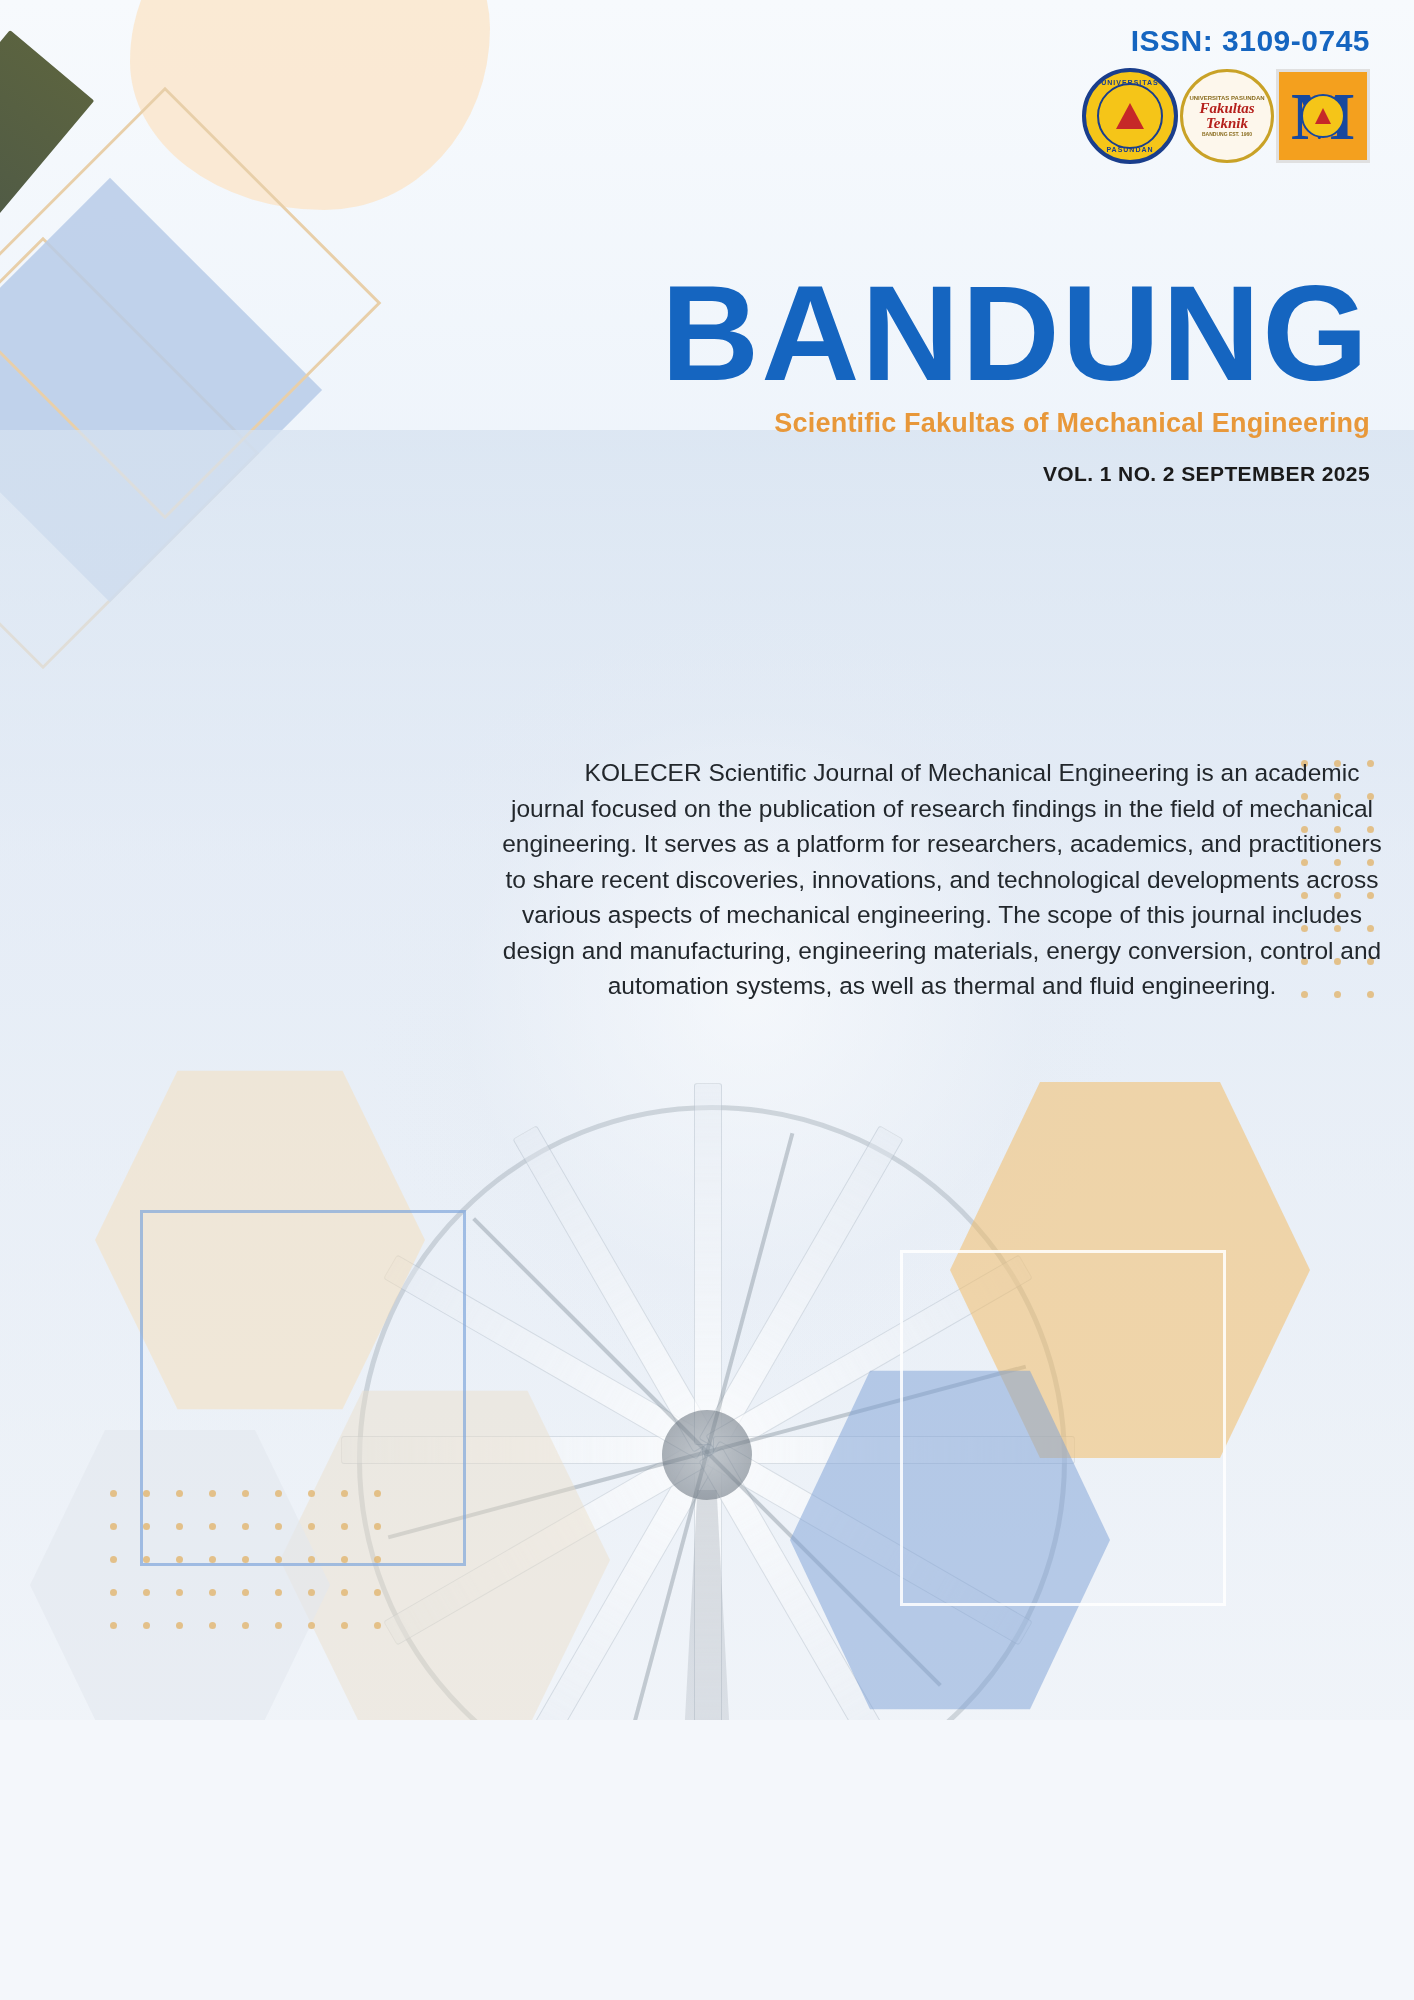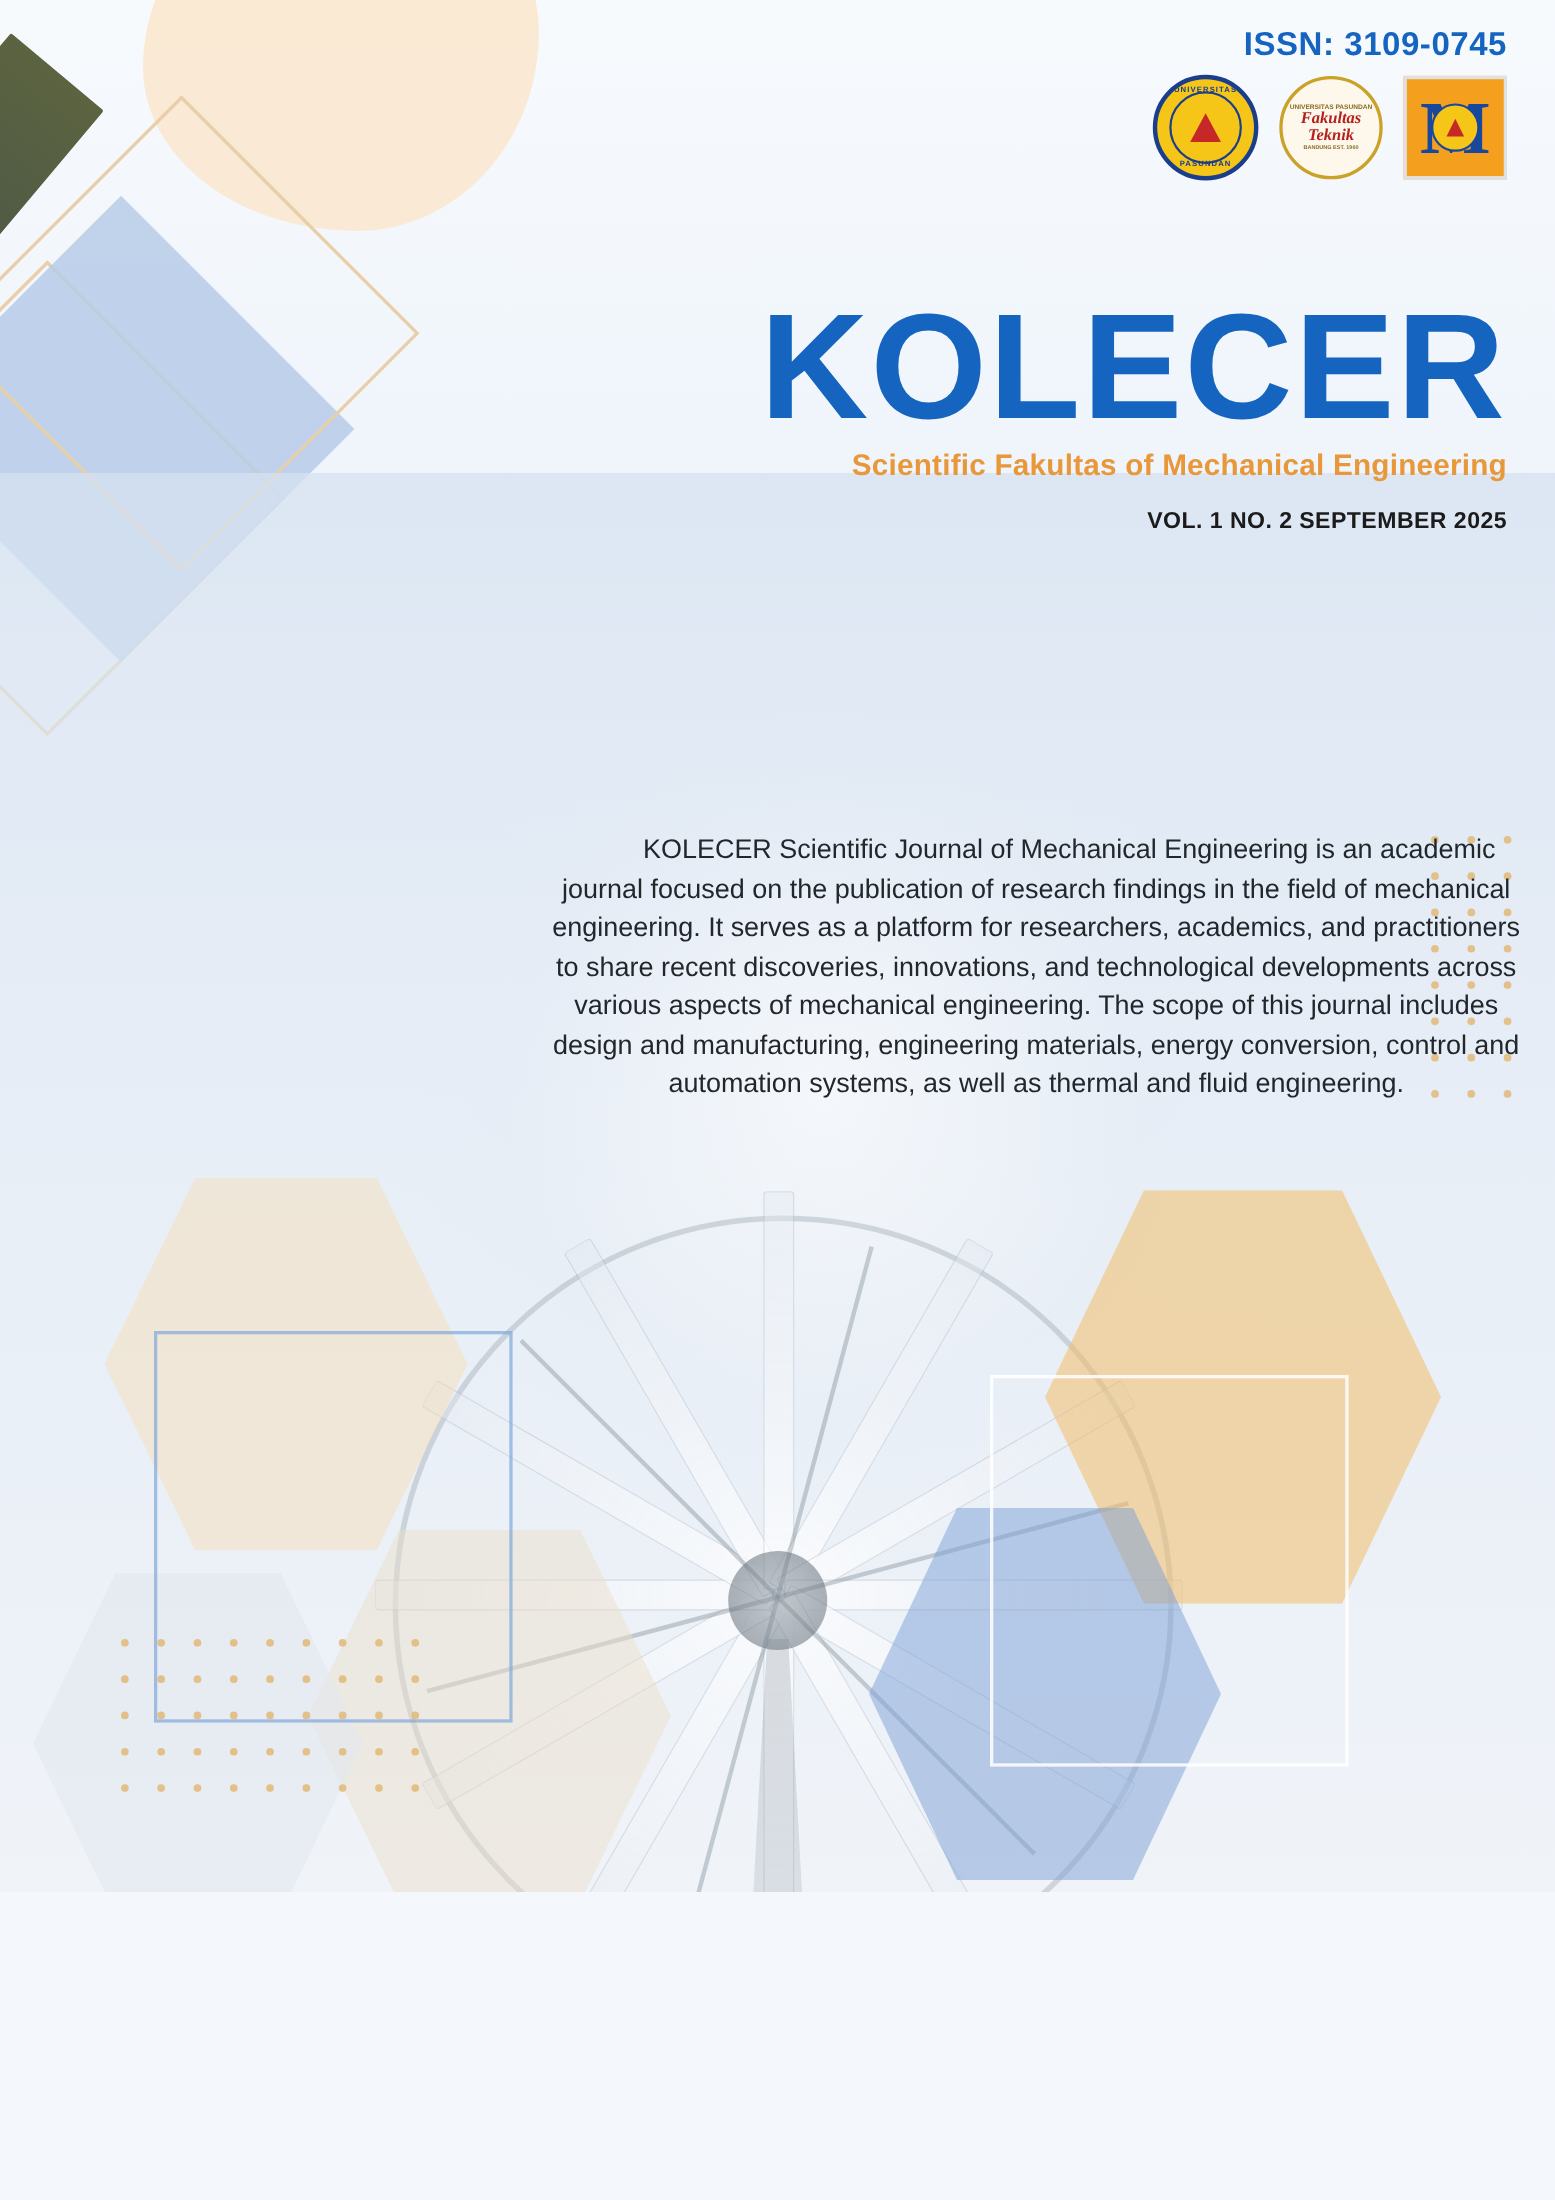--- a/index.html
+++ b/index.html
@@ -197,21 +197,21 @@
     font-size: 30px;
     font-weight: bold;
     color: #1565c0;
     letter-spacing: .5px;
   }
   .logos {
     position: absolute;
     right: 44px; top: 68px;
     display: flex;
     align-items: center;
-    gap: 19px;
+    gap: 2px;
   }
   .logo {
     width: 88px; height: 88px;
     position: relative;
   }
   .logo-unpas {
     border-radius: 50%;
     background: #f5c518;
     border: 4px solid #1a3e8c;
     display: flex;
@@ -507,21 +507,21 @@
 
     <div class="logo logo-m">
       <div class="m-letter">M</div>
       <div class="m-badge">
         <div class="mini-flame"></div>
       </div>
     </div>
   </div>
 
   <div class="title-block">
-    <h1 class="journal-title">KOLECER</h1>
+    <h1 class="journal-title">BANDUNG</h1>
     <p class="journal-sub">Scientific Fakultas of Mechanical Engineering</p>
     <p class="journal-vol">VOL. 1 NO. 2 SEPTEMBER 2025</p>
   </div>
 
   <div class="abstract">KOLECER Scientific Journal of Mechanical Engineering is an academic journal focused on the publication of research findings in the field of mechanical engineering. It serves as a platform for researchers, academics, and practitioners to share recent discoveries, innovations, and technological developments across various aspects of mechanical engineering. The scope of this journal includes design and manufacturing, engineering materials, energy conversion, control and automation systems, as well as thermal and fluid engineering.</div>
 
 
 </div>
 
 </body></html>

